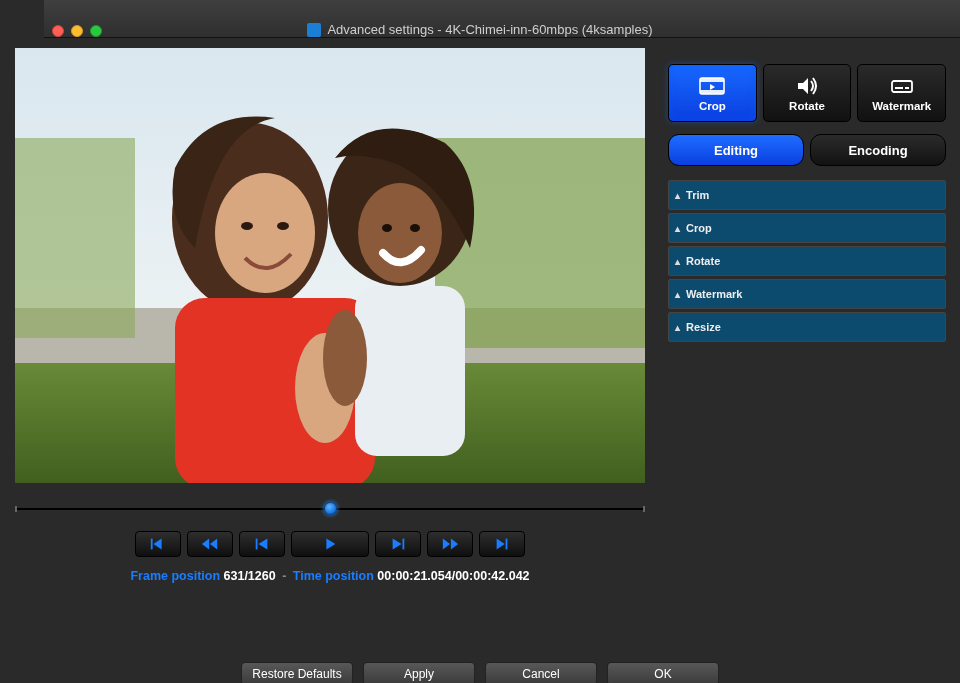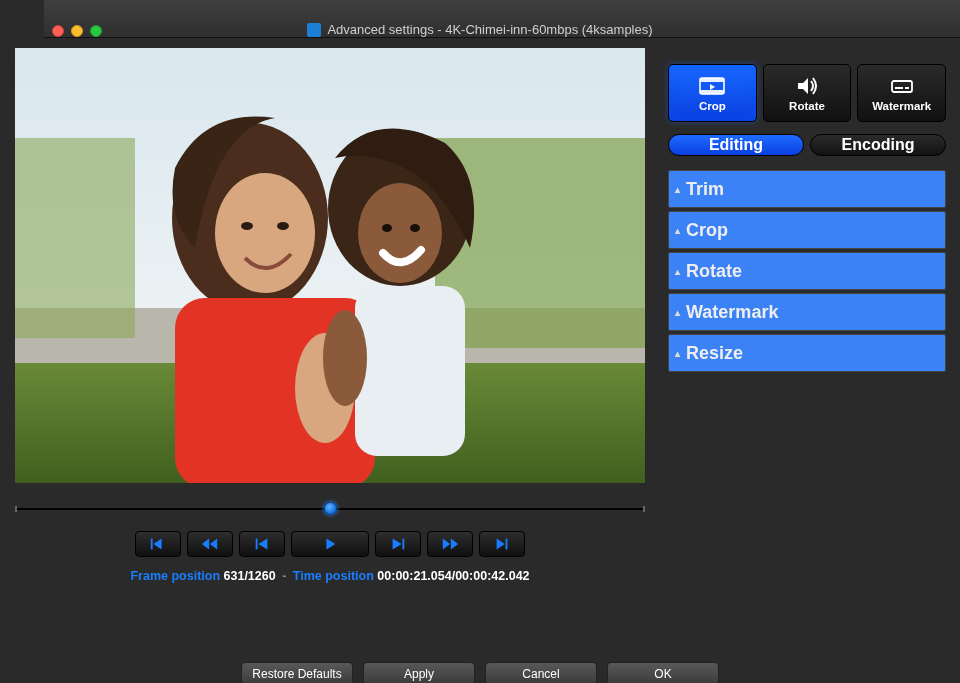--- a/index.html
+++ b/index.html
@@ -28,24 +28,24 @@
   .posline .lbl { color:#1a7dff; }
   .posline .dash { color:#888; margin:0 3px;}
   .right-pane { flex:1; padding: 16px 14px 0 8px;}
   .cat-row { display:flex; gap:6px; margin-bottom:12px;}
   .cat-btn { flex:1; height:58px; background: linear-gradient(#2a2a2a,#111); border:1px solid #000; border-radius:5px; display:flex; flex-direction:column; align-items:center; justify-content:center; gap:3px; color:#fff; font-size:11.5px; font-weight:600; cursor:pointer;}
   .cat-btn.active { background: linear-gradient(#1868ff,#0a3fe0); color:#fff; box-shadow:0 0 8px rgba(0,90,255,.5) inset, 0 0 6px rgba(30,120,255,.4);}
   .cat-btn svg { width:26px; height:22px; fill: currentColor;}
   .cat-btn.active svg { fill:#fff;}
   .cat-btn.idle svg { fill:#fff;}
   .sub-row { display:flex; gap:6px; margin-bottom:14px;}
-  .sub-btn { flex:1; height:22px; border-radius:11px; background: linear-gradient(#2b2b2b,#121212); border:1px solid #000; font-size:16px; font-weight:600; color:#fff; cursor:pointer; display:flex; align-items:center; justify-content:center;}
+  .sub-btn { flex:1; height:32px; border-radius:11px; background: linear-gradient(#2b2b2b,#121212); border:1px solid #000; font-size:13px; font-weight:600; color:#fff; cursor:pointer; display:flex; align-items:center; justify-content:center;}
   .sub-btn.active { background: linear-gradient(#1f6dff,#0a3fe0);}
   .accordion { display:flex; flex-direction:column; gap:3px;}
-  .acc-item { height:38px; background:#3b82f6; border:1px solid #444; border-radius:2px; display:flex; align-items:center; padding:0 6px; font-size:18px; color:#eee; font-weight:600; cursor:pointer;}
+  .acc-item { height:30px; background:#0c4a6e; border:1px solid #444; border-radius:2px; display:flex; align-items:center; padding:0 6px; font-size:11px; color:#eee; font-weight:600; cursor:pointer;}
   .acc-item::before { content:"▴"; font-size:10px; margin-right:6px; color:#ddd;}
   .footer { height:50px; display:flex; align-items:center; justify-content:center; gap:10px; }
   .fbtn { width:112px; height:24px; background: linear-gradient(#585858,#3a3a3a); border:1px solid #222; border-radius:4px; font-size:12px; color:#fff; cursor:pointer;}
 </style>
 </head>
 <body>
 
 <div class="titlebar">
   <div class="traffic">
     <div class="dot red"></div>

